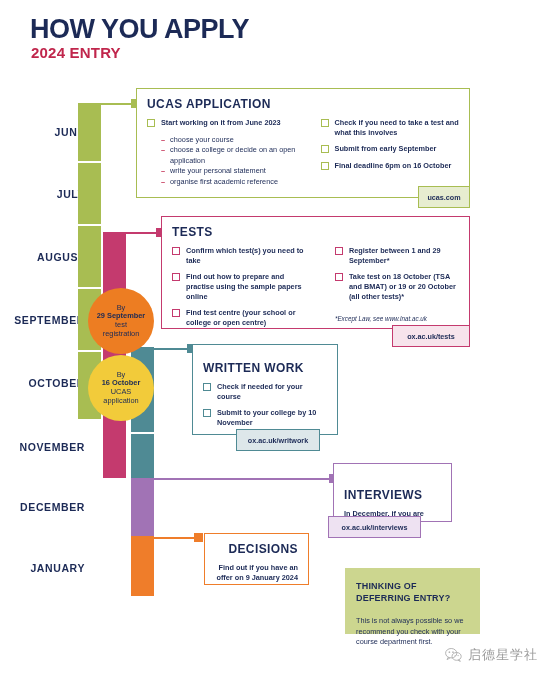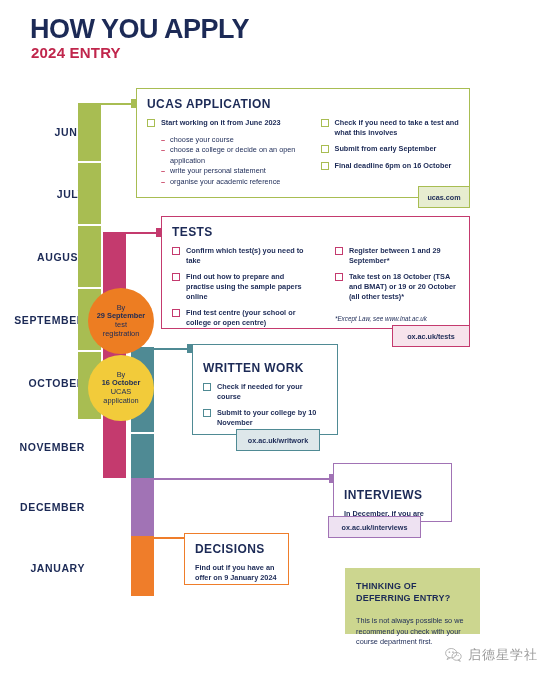--- a/index.html
+++ b/index.html
@@ -188,21 +188,21 @@
           <div class="sub-li">
             <span class="dash">–</span>
             <span>choose a college or decide on an open application</span>
           </div>
           <div class="sub-li">
             <span class="dash">–</span>
             <span>write your personal statement</span>
           </div>
           <div class="sub-li">
             <span class="dash">–</span>
-            <span>organise your academic reference</span>
+            <span>organise first academic reference</span>
           </div>
         </div>
       </div>
       <div class="col">
         <div class="item">
           <span class="cb" style="border:1.3px solid #a8bd52;"></span>
           <span>Check if you need to take a test and what this involves</span>
         </div>
         <div class="item">
           <span class="cb" style="border:1.3px solid #a8bd52;"></span>
@@ -269,21 +269,21 @@
   </div>
 
   <div class="box" style="left:333px; top:463px; width:119px; height:59px; border:1.3px solid #a173b5; padding:24px 10px;">
     <div class="box-h">INTERVIEWS</div>
     <div class="plain">In December, if you are shortlisted</div>
   </div>
   <div class="tag" style="left:328px; top:516px; width:93px; height:22px; background:#eee2f2; border:1.3px solid #a173b5;">
     <span>ox.ac.uk/interviews</span>
   </div>
 
-  <div class="box" style="left:184px; top:533px; width:105px; height:52px; border:1.3px solid #ef7d2a; padding:8px 10px;">
+  <div class="box" style="left:204px; top:533px; width:105px; height:52px; border:1.3px solid #ef7d2a; padding:8px 10px;text-align:right;">
     <div class="box-h">DECISIONS</div>
     <div class="plain">Find out if you have an offer on 9 January 2024</div>
   </div>
 
   <div class="defer" style="left:345px; top:568px; width:135px; height:66px;">
     <div class="defer-h">
       <span>THINKING OF</span><br>
       <span>DEFERRING ENTRY?</span>
     </div>
     <div class="defer-b">This is not always possible so we recommend you check with your course department first.</div>

